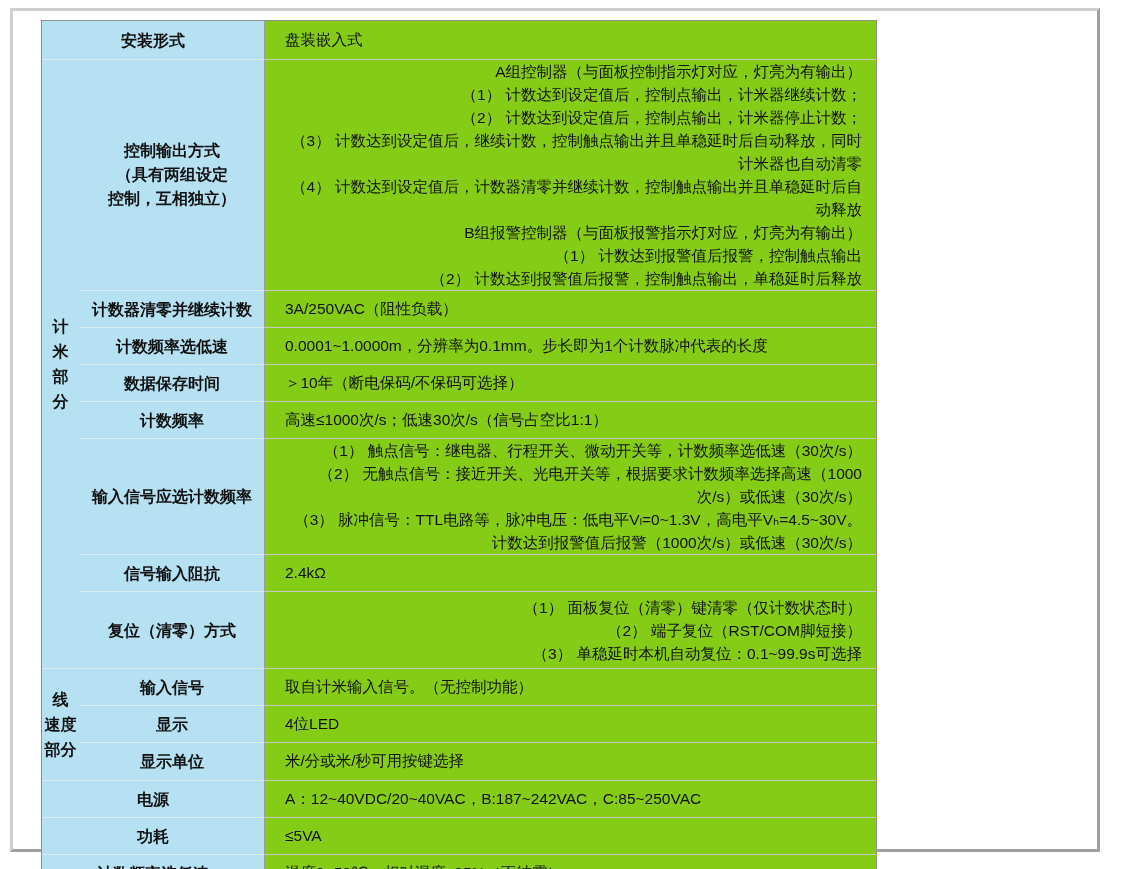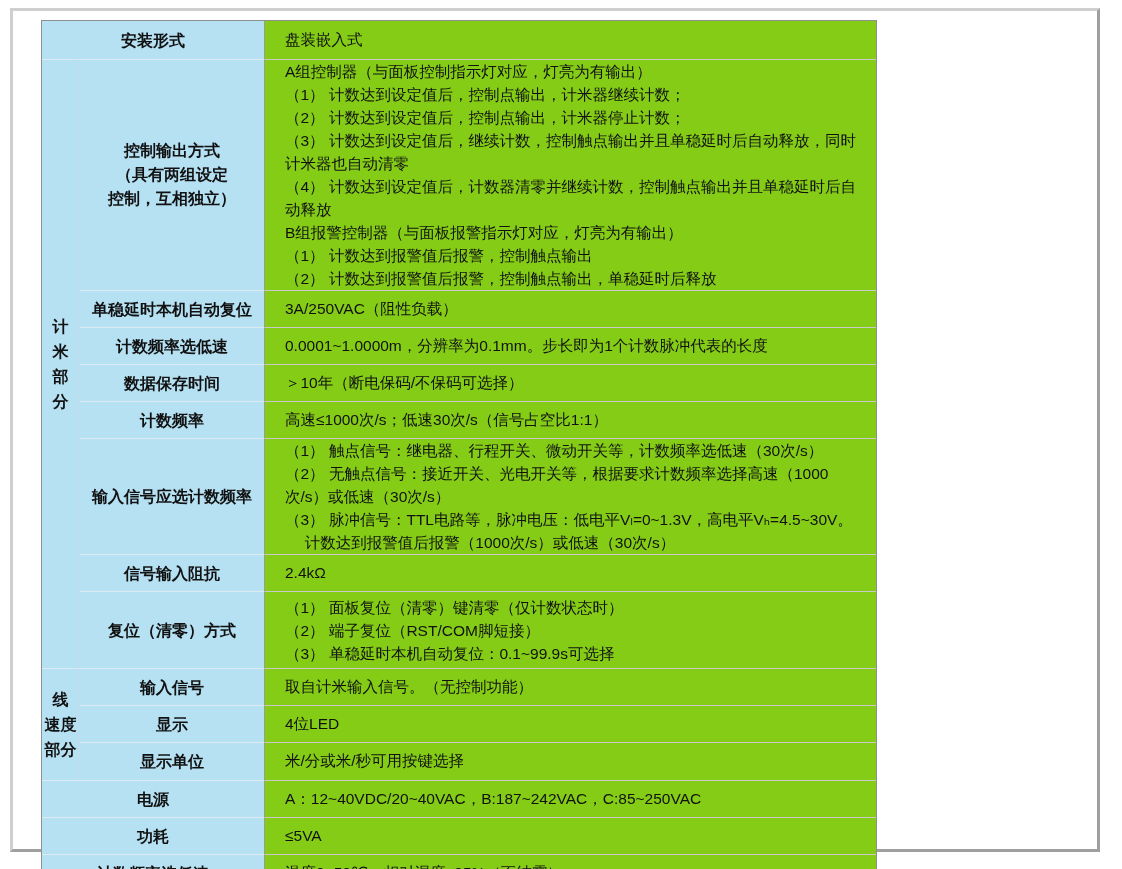--- a/index.html
+++ b/index.html
@@ -40,21 +40,21 @@
   .lbl.span2,.sec{border-left:none;}
   .sec{white-space:pre-line;line-height:25px;}
   .lbl.pre{white-space:pre-line;line-height:24px;}
   
   .val{
     background:#84cc16;
     font-size:15.5px;text-align:left;
     padding:0 14px 0 20px;
     border-left:1px solid var(--col-divider,#9a9a9a);
   }
-  .val .line{line-height:23px;white-space:pre-wrap;}
+  .val .line{line-height:23px;white-space:pre-wrap;text-align:right;}
 </style>
 </head>
 <body>
 
 <div class="outer-frame"></div>
 
 <table class="spec">
   <colgroup>
     <col style="width:37px">
       <col style="width:185px">
@@ -80,21 +80,21 @@
           <div class="line">（2） 计数达到设定值后，控制点输出，计米器停止计数；</div>
           <div class="line">（3） 计数达到设定值后，继续计数，控制触点输出并且单稳延时后自动释放，同时计米器也自动清零</div>
           <div class="line">（4） 计数达到设定值后，计数器清零并继续计数，控制触点输出并且单稳延时后自动释放</div>
           <div class="line">B组报警控制器（与面板报警指示灯对应，灯亮为有输出）</div>
           <div class="line">（1） 计数达到报警值后报警，控制触点输出</div>
           <div class="line">（2） 计数达到报警值后报警，控制触点输出，单稳延时后释放</div>
         </td>
     </tr>
 
     <tr style="height:37px">
-      <td class="lbl">单稳延时本机自动复位</td>
+      <td class="lbl">计数器清零并继续计数</td>
       <td class="val">3A/250VAC（阻性负载）</td>
     </tr>
 
     <tr style="height:37px">
       <td class="lbl">计数频率选低速</td>
       <td class="val">0.0001~1.0000m，分辨率为0.1mm。步长即为1个计数脉冲代表的长度</td>
     </tr>
 
     <tr style="height:37px">
       <td class="lbl">数据保存时间</td>

